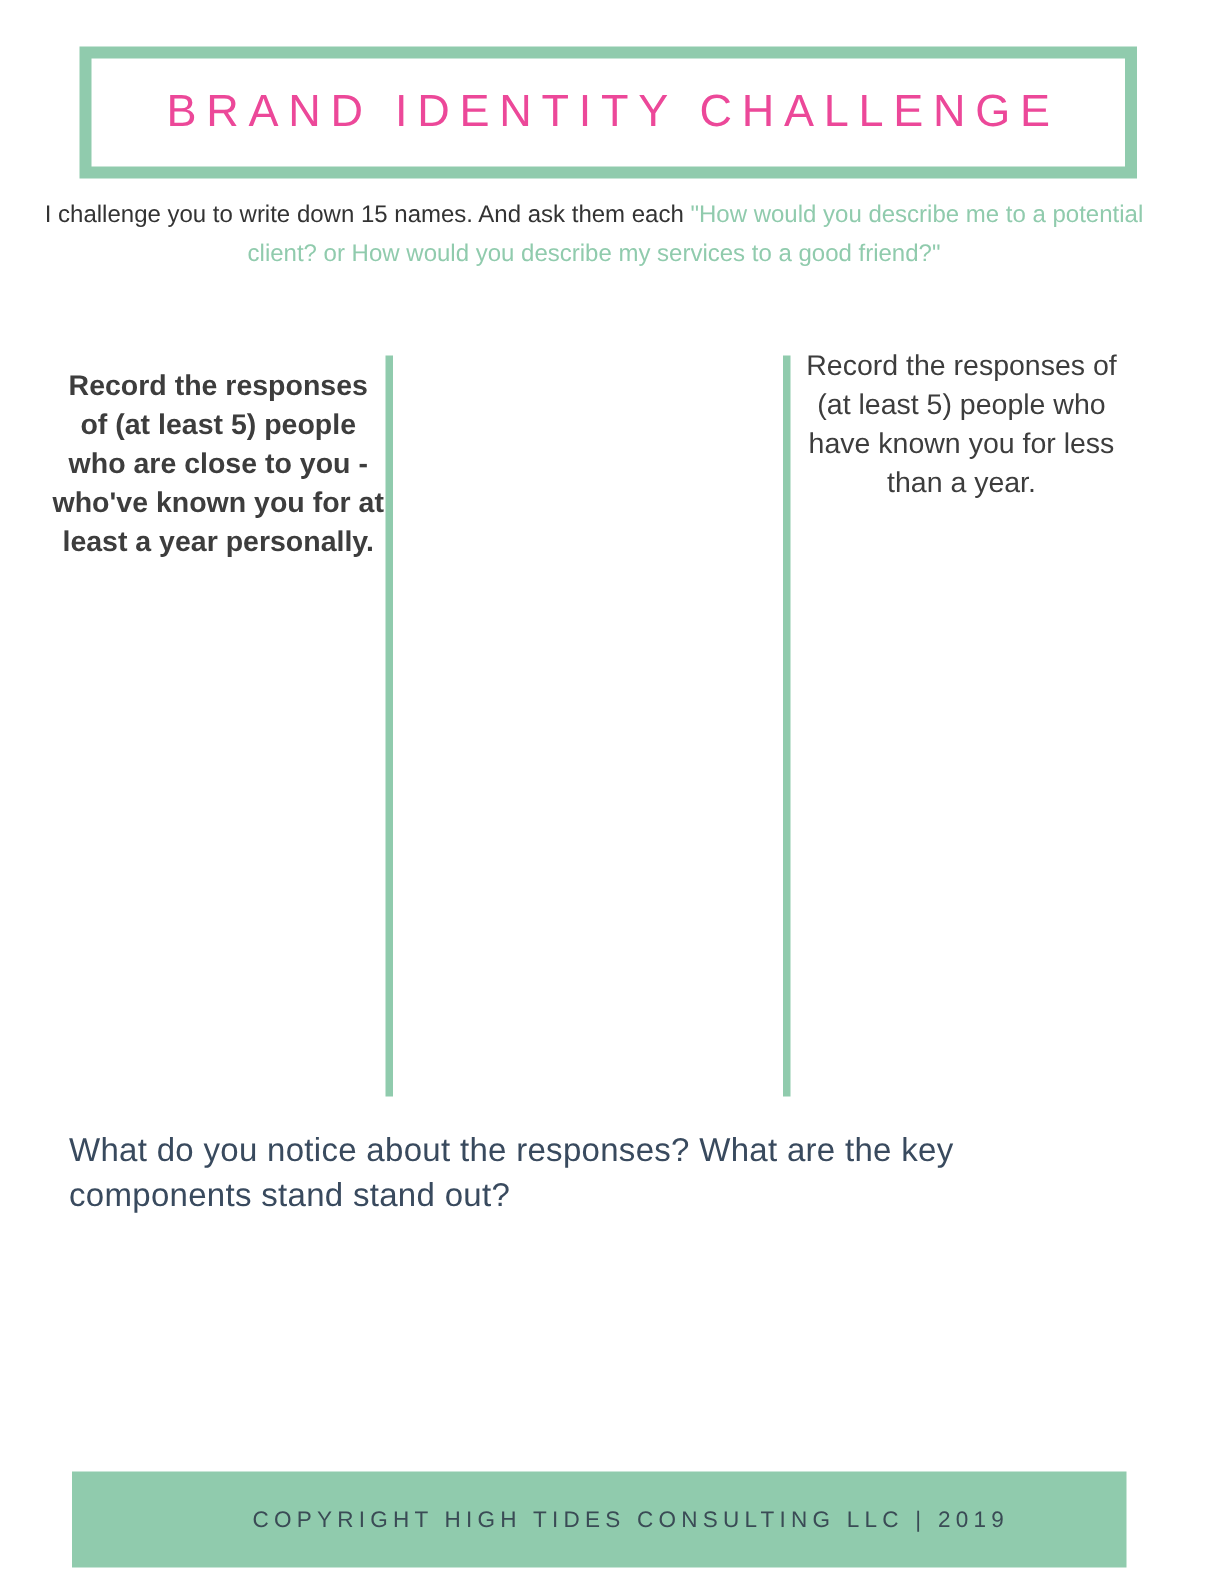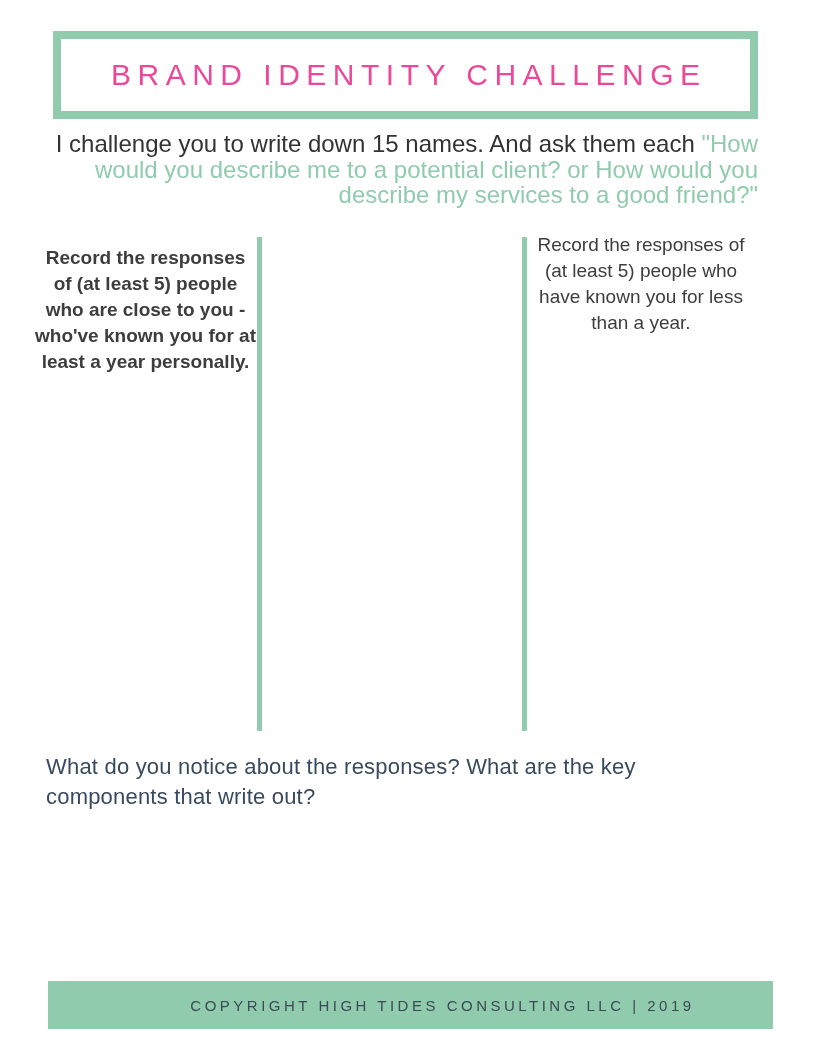--- a/index.html
+++ b/index.html
@@ -36,26 +36,26 @@
     font-size: 30px;
     font-weight: 300;
     letter-spacing: 6.5px;
     text-indent: 6.5px;
     white-space: nowrap;
   }
 
   
   .intro {
     position: absolute;
-    left: 14px;
+    left: 24px;
     top: 131px;
     width: 744px;
     margin: 0;
-    text-align: right;
-    font-size: 24px;
+    text-align: center;
+    font-size: 16px;
     line-height: 25.5px;
     font-weight: 400;
   }
   .intro-dark { color: #333333; }
   .intro-green { color: #90cbad; }
 
   
   .divider {
     position: absolute;
     top: 237px;
@@ -90,26 +90,25 @@
     line-height: 29.5px;
     letter-spacing: 0.2px;
   }
 
   
   .footer {
     position: absolute;
     left: 48px;
     top: 981px;
     width: 703px;
-    height: 48px;
+    height: 64px;
     background: #90cbad;
     display: flex;
     align-items: center;
     justify-content: center;
-    padding-left: 22px;
   }
   .footer span {
     position: relative;
     left: 21px;
     color: #3a4b55;
     font-size: 15px;
     font-weight: 500;
     letter-spacing: 3.5px;
     white-space: nowrap;
   }
@@ -127,19 +126,19 @@
 
   <p class="col-instruction col-1">Record the responses of (at least 5) people who are close to you -who've known you for at least a year personally.</p>
 
   <div class="divider divider-left"></div>
 
 
   <div class="divider divider-right"></div>
 
   <p class="col-instruction col-3">Record the responses of (at least 5) people who have known you for less than a year.</p>
 
-  <p class="question">What do you notice about the responses? What are the key components that write out?</p>
+  <p class="question">What do you notice about the responses? What are the key components stand stand out?</p>
 
   <footer class="footer">
     <span>COPYRIGHT HIGH TIDES CONSULTING LLC | 2019</span>
   </footer>
 
 </div>
 
 </body></html>

